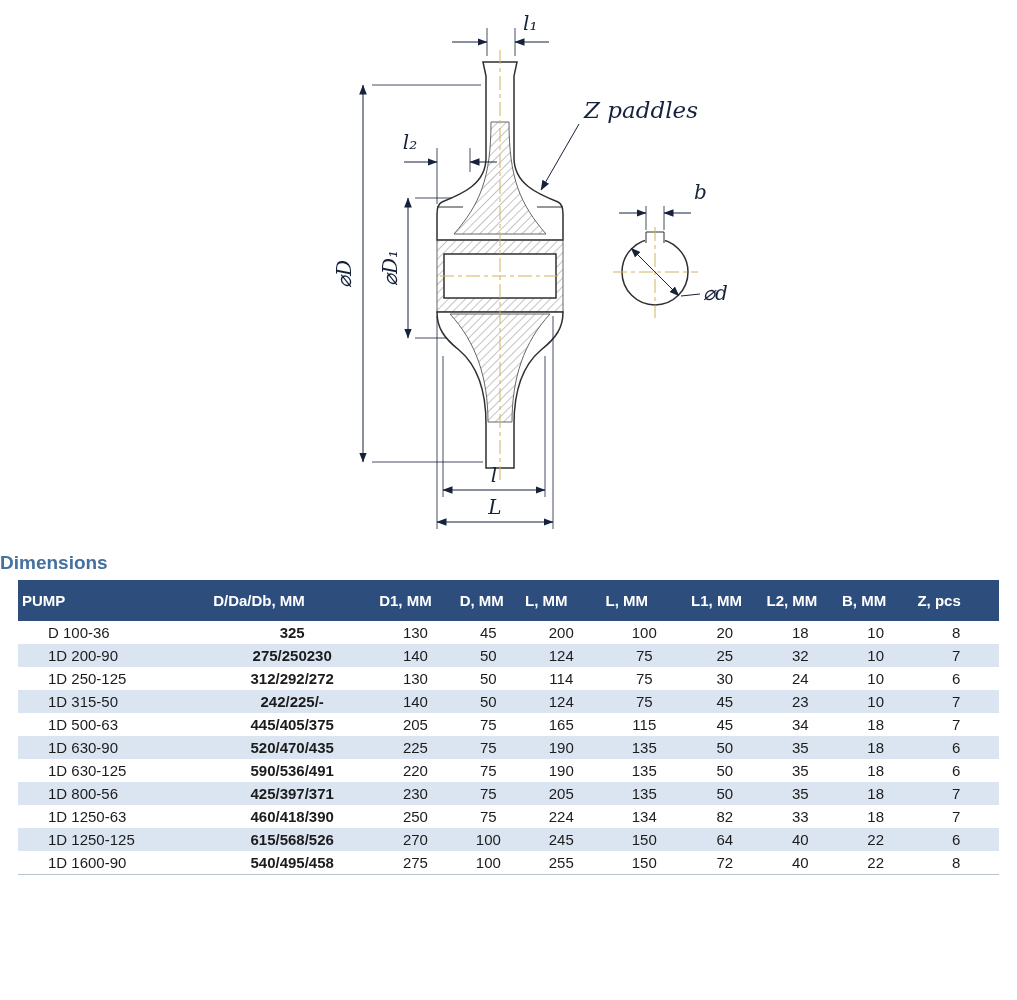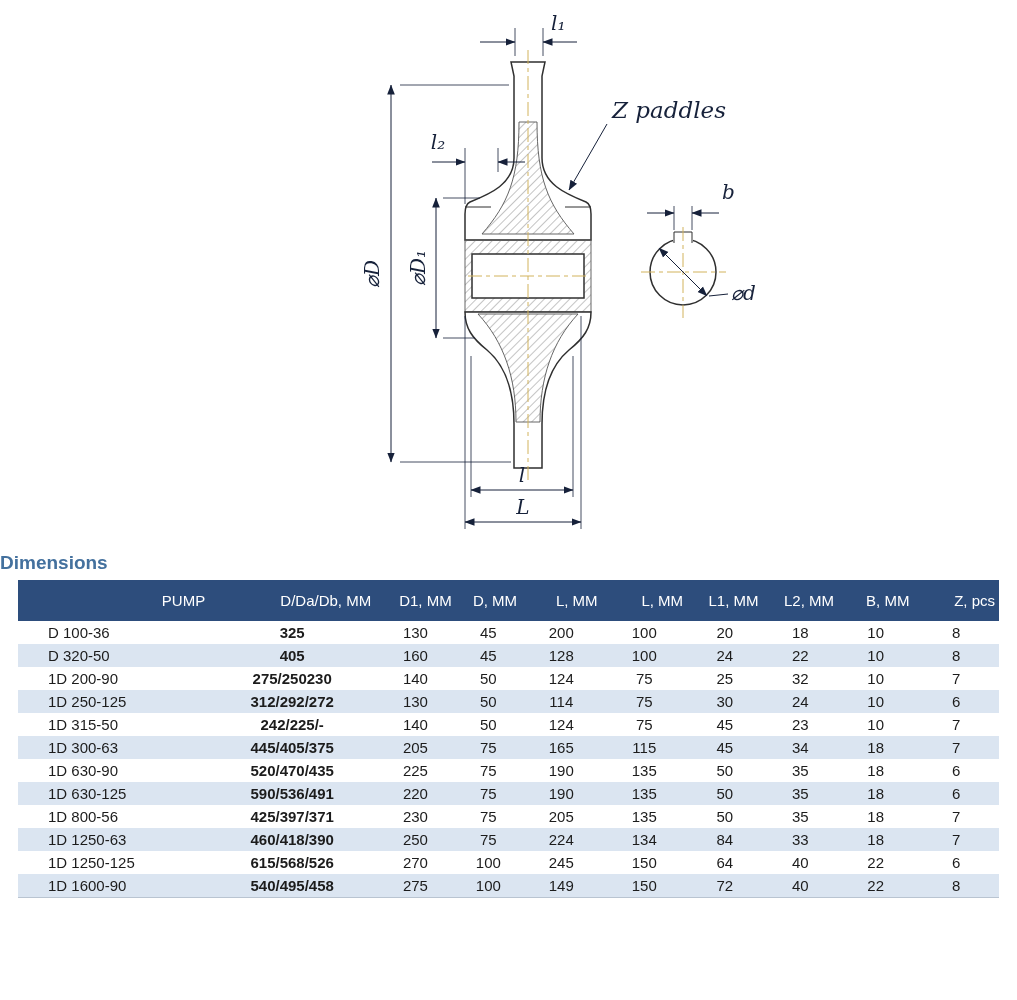--- a/index.html
+++ b/index.html
@@ -1,21 +1,21 @@
 <!DOCTYPE html>
 <html><head>
 <meta charset="utf-8">
 <style>
   * { box-sizing: border-box; margin: 0; padding: 0; }
   html, body { background: #fff; width: 1017px; }
   body { font-family: "Liberation Sans", sans-serif; color: #222; }
   .page { width: 1017px; height: 1000px; background: #fff; overflow: hidden; }
 
   
-  .drawing-wrap { width: 1017px; height: 548px; position: relative; padding-left: 28px; }
+  .drawing-wrap { width: 1017px; height: 548px; position: relative; }
   svg { display: block; }
   .part-line { fill: #ffffff; stroke: #2f2f2f; stroke-width: 1.5; }
   .hatch-region { fill: url(#hatch); stroke: #555; stroke-width: 0.9; }
   .thin-line { stroke: #2f2f2f; stroke-width: 1; fill: none; }
   .centerline { stroke: #d2b35c; stroke-width: 1; stroke-dasharray: 14 4 4 4; fill: none; }
   .dim-line { stroke: #16213a; stroke-width: 1; fill: none; }
   .ext-line { stroke: #16213a; stroke-width: 0.8; fill: none; }
   .dim-label { font: italic 20px "DejaVu Serif", serif; fill: #16213a; }
   .big-label { font: italic 23px "DejaVu Serif", serif; fill: #16213a; }
 
@@ -32,23 +32,23 @@
   table.dim-table {
     width: 981px;
     margin: 0 18px;
     border-collapse: collapse;
     font-size: 15px;
     border-bottom: 1px solid #b9c4d1;
   }
   table.dim-table thead th {
     background: #2d4d7c;
     color: #ffffff;
-    font-weight: normal;
+    font-weight: bold;
     padding: 12px 4px;
-    text-align: right;
+    text-align: left;
     white-space: nowrap;
   }
   table.dim-table tbody td {
     padding: 3px 4px;
     text-align: center;
     color: #1c1c1c;
   }
   table.dim-table tbody td.pump-col {
     text-align: left;
     padding-left: 30px;
@@ -198,32 +198,20 @@
           <td>130</td>
           <td>45</td>
           <td>200</td>
           <td>100</td>
           <td>20</td>
           <td>18</td>
           <td>10</td>
           <td>8</td>
         </tr>
         <tr>
-          <td class="pump-col">D 320-50</td>
-          <td>405</td>
-          <td>160</td>
-          <td>45</td>
-          <td>128</td>
-          <td>100</td>
-          <td>24</td>
-          <td>22</td>
-          <td>10</td>
-          <td>8</td>
-        </tr>
-        <tr>
           <td class="pump-col">1D 200-90</td>
           <td>275/250230</td>
           <td>140</td>
           <td>50</td>
           <td>124</td>
           <td>75</td>
           <td>25</td>
           <td>32</td>
           <td>10</td>
           <td>7</td>
@@ -246,21 +234,21 @@
           <td>140</td>
           <td>50</td>
           <td>124</td>
           <td>75</td>
           <td>45</td>
           <td>23</td>
           <td>10</td>
           <td>7</td>
         </tr>
         <tr>
-          <td class="pump-col">1D 300-63</td>
+          <td class="pump-col">1D 500-63</td>
           <td>445/405/375</td>
           <td>205</td>
           <td>75</td>
           <td>165</td>
           <td>115</td>
           <td>45</td>
           <td>34</td>
           <td>18</td>
           <td>7</td>
         </tr>
@@ -300,21 +288,21 @@
           <td>18</td>
           <td>7</td>
         </tr>
         <tr>
           <td class="pump-col">1D 1250-63</td>
           <td>460/418/390</td>
           <td>250</td>
           <td>75</td>
           <td>224</td>
           <td>134</td>
-          <td>84</td>
+          <td>82</td>
           <td>33</td>
           <td>18</td>
           <td>7</td>
         </tr>
         <tr>
           <td class="pump-col">1D 1250-125</td>
           <td>615/568/526</td>
           <td>270</td>
           <td>100</td>
           <td>245</td>
@@ -322,21 +310,21 @@
           <td>64</td>
           <td>40</td>
           <td>22</td>
           <td>6</td>
         </tr>
         <tr>
           <td class="pump-col">1D 1600-90</td>
           <td>540/495/458</td>
           <td>275</td>
           <td>100</td>
-          <td>149</td>
+          <td>255</td>
           <td>150</td>
           <td>72</td>
           <td>40</td>
           <td>22</td>
           <td>8</td>
         </tr>
       </tbody>
   </table>
 
 </div>

